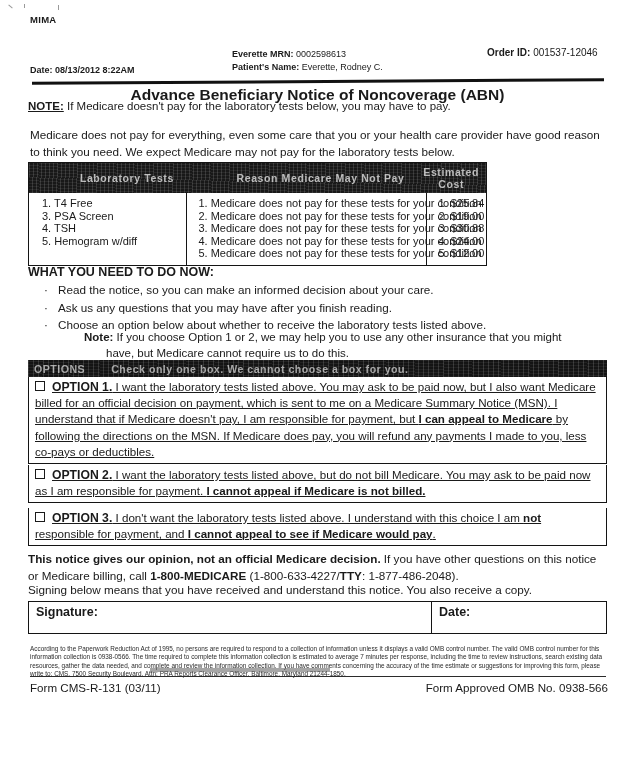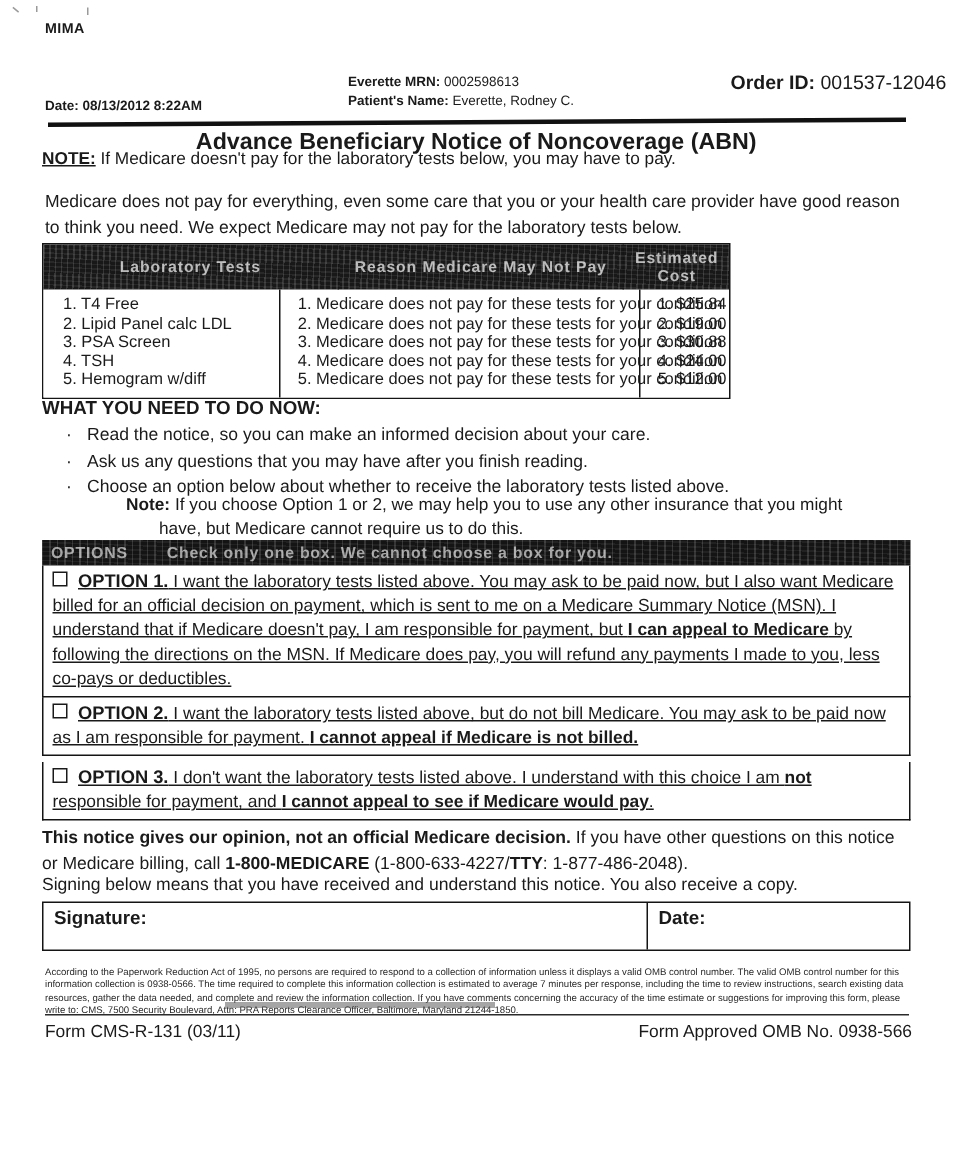--- a/index.html
+++ b/index.html
@@ -55,21 +55,21 @@
     font-weight: bold;
     line-height: 12.5px;
     text-align: left;
   }
   .meta-center .lbl { font-weight: bold; }
   .meta-center .val { font-weight: normal; }
   .meta-right {
     position: absolute;
     left: 487px;
     top: -1px;
-    font-size: 13px;
+    font-size: 10px;
     font-weight: bold;
   }
   .meta-right .val { font-weight: normal; }
 
   .rule-top {
     position: absolute;
     left: 32px;
     top: 80px;
     width: 572px;
     height: 3px;
@@ -372,21 +372,20 @@
   <div class="tests-table">
     <div class="tt-head">
       <div class="th col-a">Laboratory Tests</div>
       <div class="th col-b">Reason Medicare May Not Pay</div>
       <div class="th col-c">Estimated Cost</div>
     </div>
     <div class="tt-body">
       <div class="td col-a">
         <ol>
           <li>1. T4 Free</li>
-          <li>2. Lipid Panel calc LDL</li>
           <li>3. PSA Screen</li>
           <li>4. TSH</li>
           <li>5. Hemogram w/diff</li>
         </ol>
       </div>
       <div class="td col-b">
         <ol>
           <li>1. Medicare does not pay for these tests for your condition</li>
           <li>2. Medicare does not pay for these tests for your condition</li>
           <li>3. Medicare does not pay for these tests for your condition</li>

